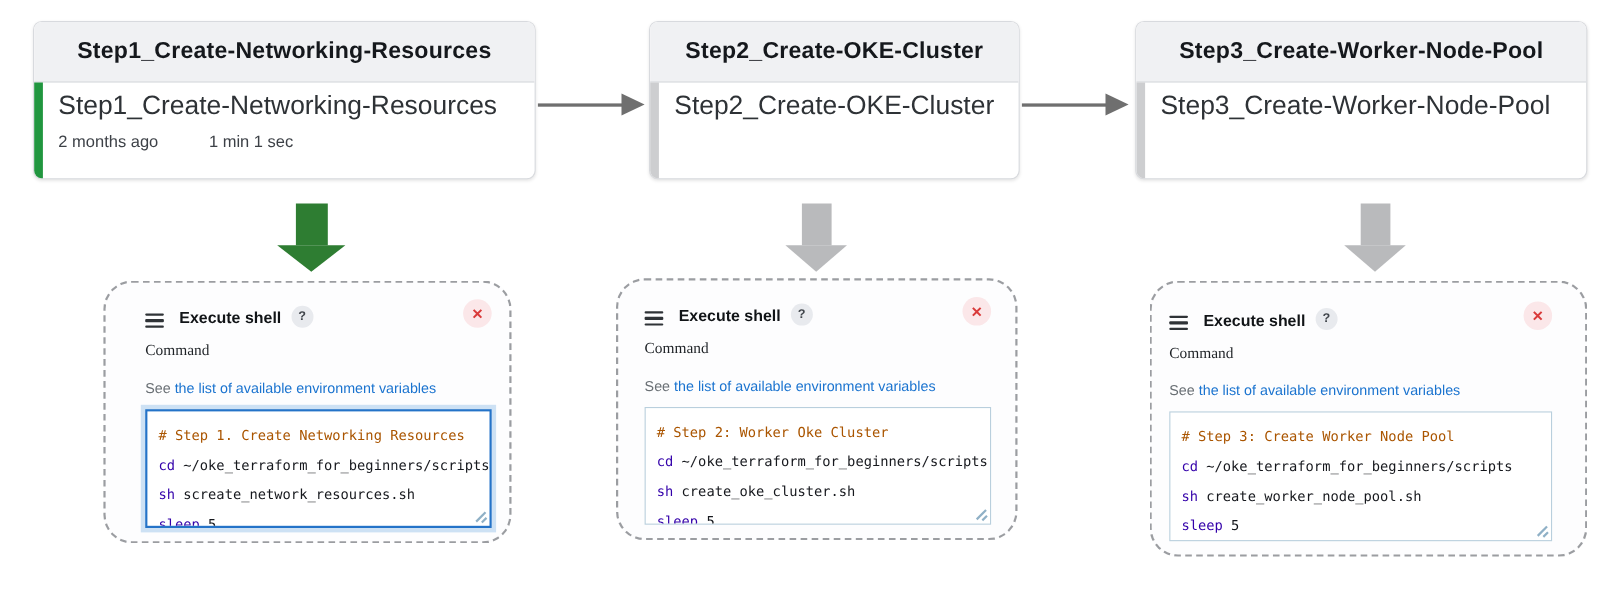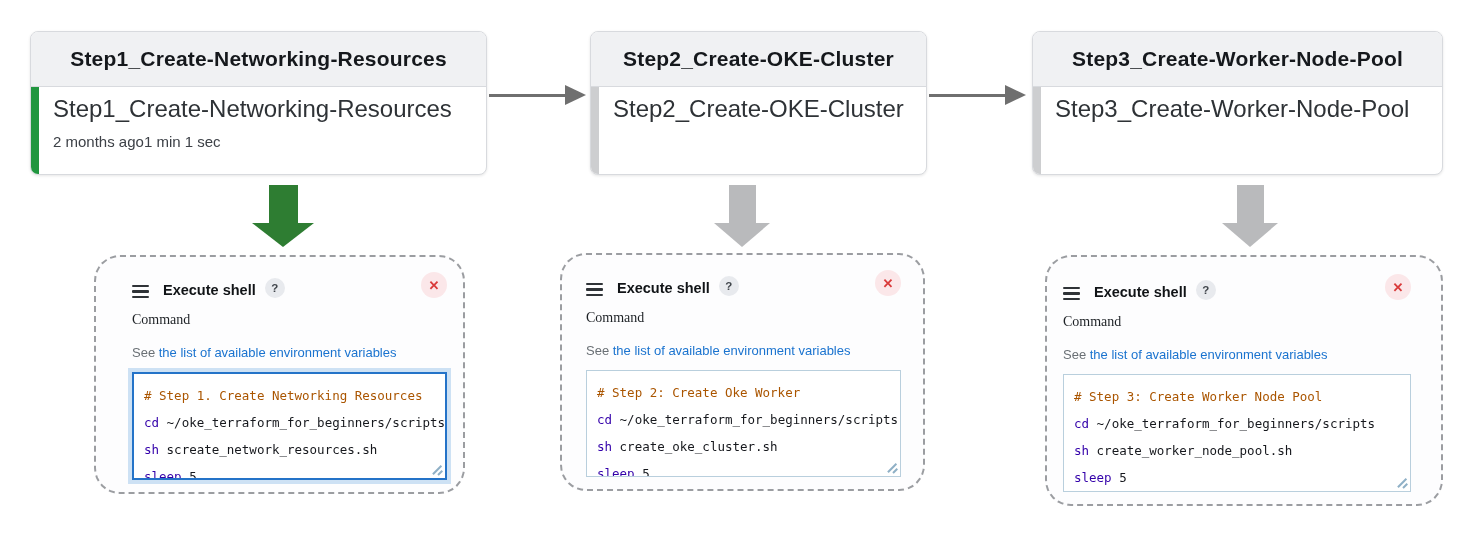--- a/index.html
+++ b/index.html
@@ -1,36 +1,36 @@
 <!DOCTYPE html>
 <html><head>
 <meta charset="utf-8">
 <style>
   * { margin:0; padding:0; box-sizing:border-box; }
   html,body { width:1468px; height:540px; background:#ffffff; overflow:hidden;
               font-family:"Liberation Sans", sans-serif; }
   .canvas { position:relative; width:1468px; height:540px; background:#fff; }
 
   
-  .job-card { position:absolute; top:31px; height:144px; background:#fff;
+  .job-card { position:absolute; top:19px; height:144px; background:#fff;
               border:1px solid #d8dade; border-radius:8px;
               box-shadow:0 1px 3px rgba(0,0,0,.10); overflow:hidden; }
   .job-card.c1 { left:30px;  width:457px; }
   .job-card.c2 { left:590px; width:337px; }
   .job-card.c3 { left:1032px;width:411px; }
   .job-head { height:55px; background:#f0f1f3; border-bottom:1px solid #d8dade;
               display:flex; align-items:center; justify-content:center;
               font-size:21px; font-weight:bold; color:#15181c; letter-spacing:.2px; }
   .job-body { position:relative; height:88px; padding:8px 6px 0 22px; }
   .status-bar { position:absolute; left:0; top:0; bottom:0; width:8px; }
   .status-bar.ok   { background:#21963f; }
   .status-bar.idle { background:#cdced0; }
   .job-title { font-size:24px; color:#2e3236; white-space:nowrap; }
   .job-meta { margin-top:10px; font-size:15px; color:#3d4147; font-weight:500;
-              display:flex; }
+              display:flex; gap:46px; }
 
   
   .h-arrow { position:absolute; height:3px; background:#6f6f6f; }
   .h-arrow::after { content:""; position:absolute; right:-20px; top:-9px;
                     border-left:21px solid #6f6f6f;
                     border-top:10px solid transparent; border-bottom:10px solid transparent; }
   .h-arrow.a1 { left:489px; top:94px; width:77px; }
   .h-arrow.a2 { left:929px; top:94px; width:77px; }
 
   .v-arrow { position:absolute; top:185px; }
@@ -166,21 +166,21 @@
           <i></i>
         </span>
       <span class="step-title">Execute shell</span>
       <span class="help-badge">?</span>
       <span class="close-btn">✕</span>
     </div>
     <div class="cmd-label">Command</div>
     <div class="see-line"><span>See </span><a>the list of available environment variables</a></div>
     <div class="code-box">
       <div>
-          <div class="code-line"><span class="tok-comment"># Step 2: Create Oke Worker</span></div>
+          <div class="code-line"><span class="tok-comment"># Step 2: Worker Oke Cluster</span></div>
           <div class="code-line"><span class="tok-kw">cd</span><span class="tok-plain"> ~/oke_terraform_for_beginners/scripts</span></div>
           <div class="code-line"><span class="tok-kw">sh</span><span class="tok-plain"> create_oke_cluster.sh</span></div>
           <div class="code-line"><span class="tok-kw">sleep</span><span class="tok-plain"> 5</span></div>
         </div>
       <span class="resize-grip"></span>
     </div>
   </div>
 
   <div class="panel p3">
     <div class="panel-head">

